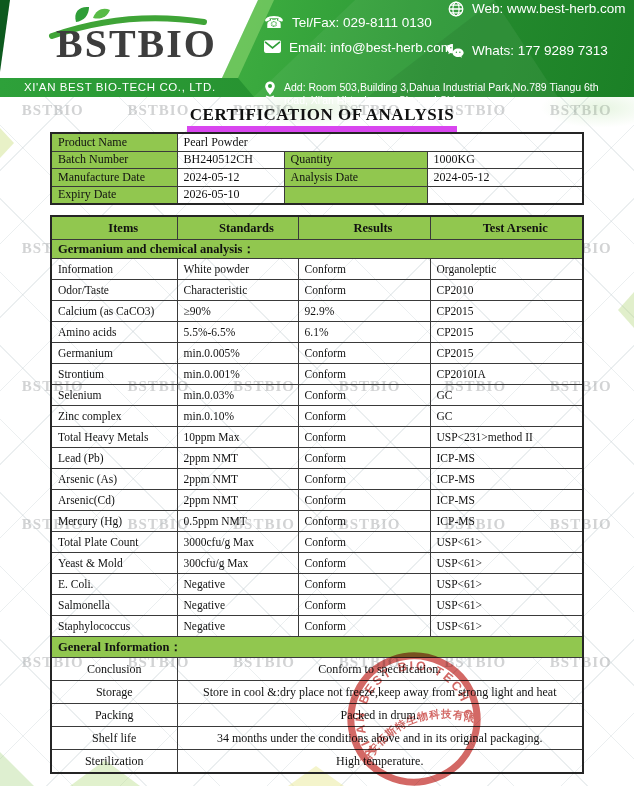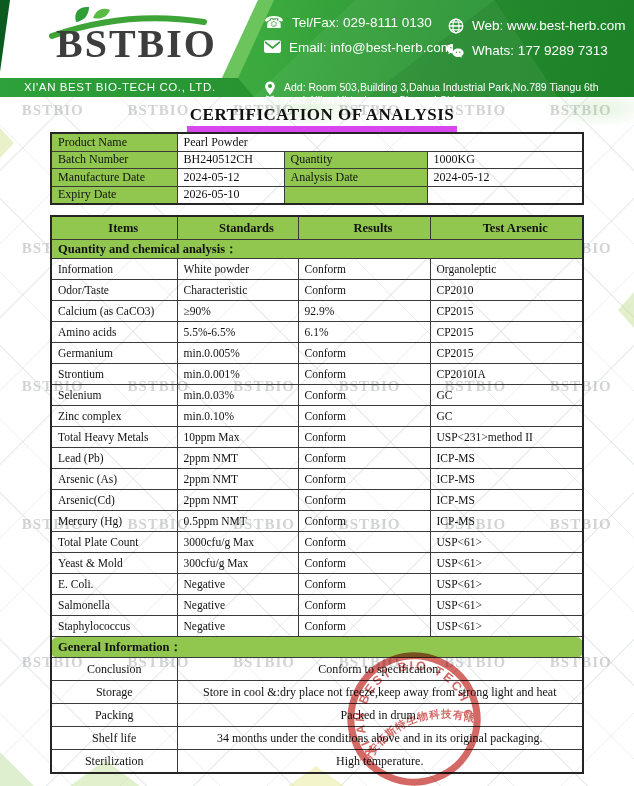--- a/index.html
+++ b/index.html
@@ -48,41 +48,41 @@
     clip-path:polygon(0 0,100% 0,0 100%);}
   .company-bar{position:absolute;left:0;top:78px;width:254px;height:19px;
     background:linear-gradient(90deg,var(--bar-green,#2ea13a),#279331);
     clip-path:polygon(0 0,238px 0,100% 100%,0 100%);
     color:#fff;font:11.5px/19px "Liberation Sans","DejaVu Sans",sans-serif;
     letter-spacing:.6px;padding-left:24px;box-sizing:border-box;white-space:nowrap;}
 
   .contact{position:absolute;display:flex;align-items:flex-start;gap:8px;color:#fff;
     font:13.5px/1.15 "Liberation Sans","DejaVu Sans",sans-serif;}
   .c-tel{left:264px;top:15px;} .c-email{left:264px;top:40px;}
-  .c-web{left:448px;top:18px;} .c-whats{left:446px;top:43px;}
+  .c-web{left:448px;top:1px;} .c-whats{left:446px;top:43px;}
   .c-add{left:264px;top:65px;width:356px;font-size:10.5px;line-height:1.25;margin-top:16px;}
   .icon{flex:0 0 auto;display:inline-flex;align-items:center;justify-content:center;}
   .icon-phone{font-family:"DejaVu Sans",sans-serif;font-size:16px;line-height:1;color:#fff;}
 
   
   .title-wrap{position:absolute;left:0;top:105px;width:634px;text-align:center;z-index:2;}
   .title{display:inline-block;font:bold 17px/1.2 "Liberation Serif","DejaVu Serif",serif;
     letter-spacing:.5px;border-bottom:6px solid #d946ef;padding:0 3px 1px;margin-left:10px;}
 
   table{border-collapse:collapse;table-layout:fixed;width:532px;
     font-family:Liberation Serif, serif;font-size:11.5px;color:#111;}
   .t1{position:absolute;left:50px;top:132px;z-index:1;border:2px solid #252525;}
   .t2{position:absolute;left:50px;top:215px;z-index:1;border:2px solid #252525;}
   td,th{border:1px solid #3a3a3a;padding:0 6px;overflow:hidden;white-space:nowrap;background:transparent;}
   .green{background:var(--table-green,#91c74f);}
   .t1 td{height:16.5px;font-size:12px;}
   .t2 th{height:22px;font-size:12.5px;text-align:center;font-weight:bold;padding-left:24px;}
   .t2 td{height:20px;}
   .t2 .sec td{height:18px;font-weight:bold;font-size:12.5px;}
-  .t2 .sec2 td{height:20px;font-weight:bold;font-size:12.5px;border-radius:7px;}
+  .t2 .sec2 td{height:20px;font-weight:bold;font-size:12.5px;}
   .t2 .gen td{height:22px;font-size:12px;text-align:center;}
 
   
   .stamp{position:absolute;left:338px;top:644px;z-index:4;opacity:.82;mix-blend-mode:multiply;}
 </style>
 </head>
 <body>
 
 <div class="page">
 
@@ -238,21 +238,21 @@
         <col style="width:153px">
       </colgroup>
     <thead>
       <tr>
         <th class="green">Items</th>
         <th class="green">Standards</th>
         <th class="green">Results</th>
         <th class="green">Test Arsenic</th>
       </tr>
       <tr class="sec">
-        <td class="green" colspan="4">Quantity and chemical analysis：</td>
+        <td class="green" colspan="4">Germanium and chemical analysis：</td>
       </tr>
     </thead>
     <tbody>
 
     <tr>
         <td>Information</td>
         <td>White powder</td>
         <td>Conform</td>
         <td>Organoleptic</td>
       </tr>

